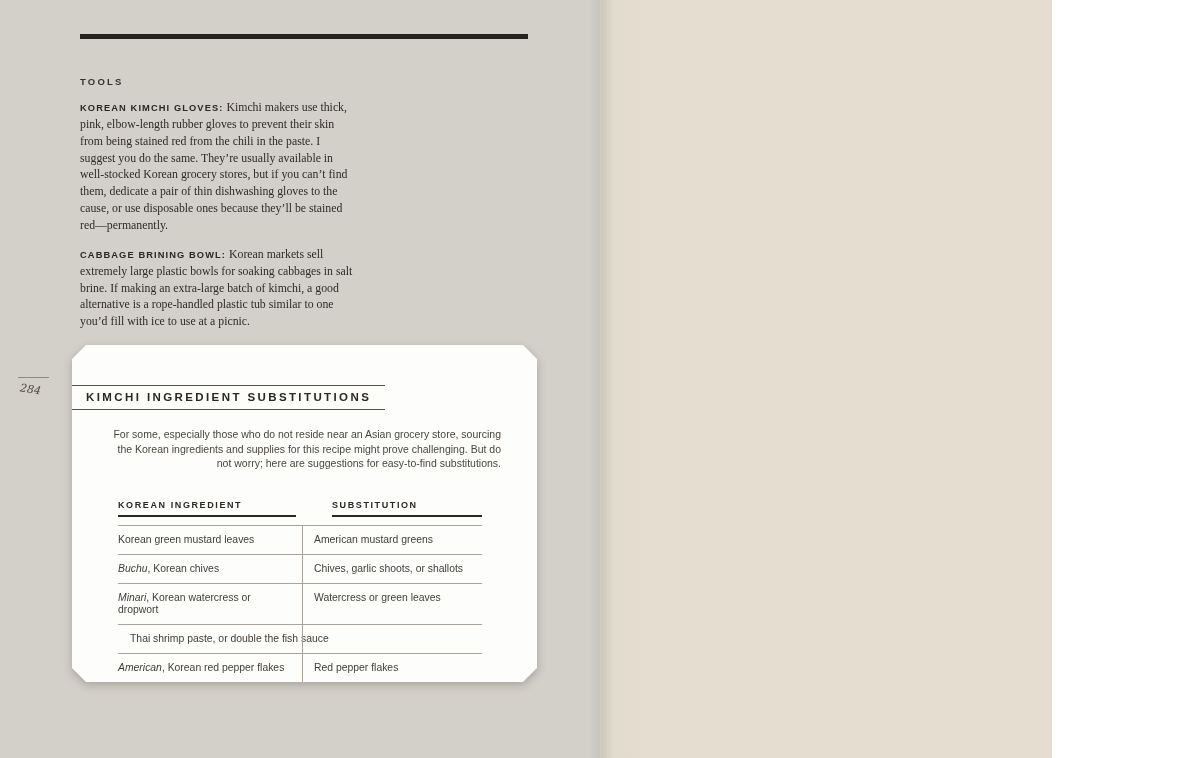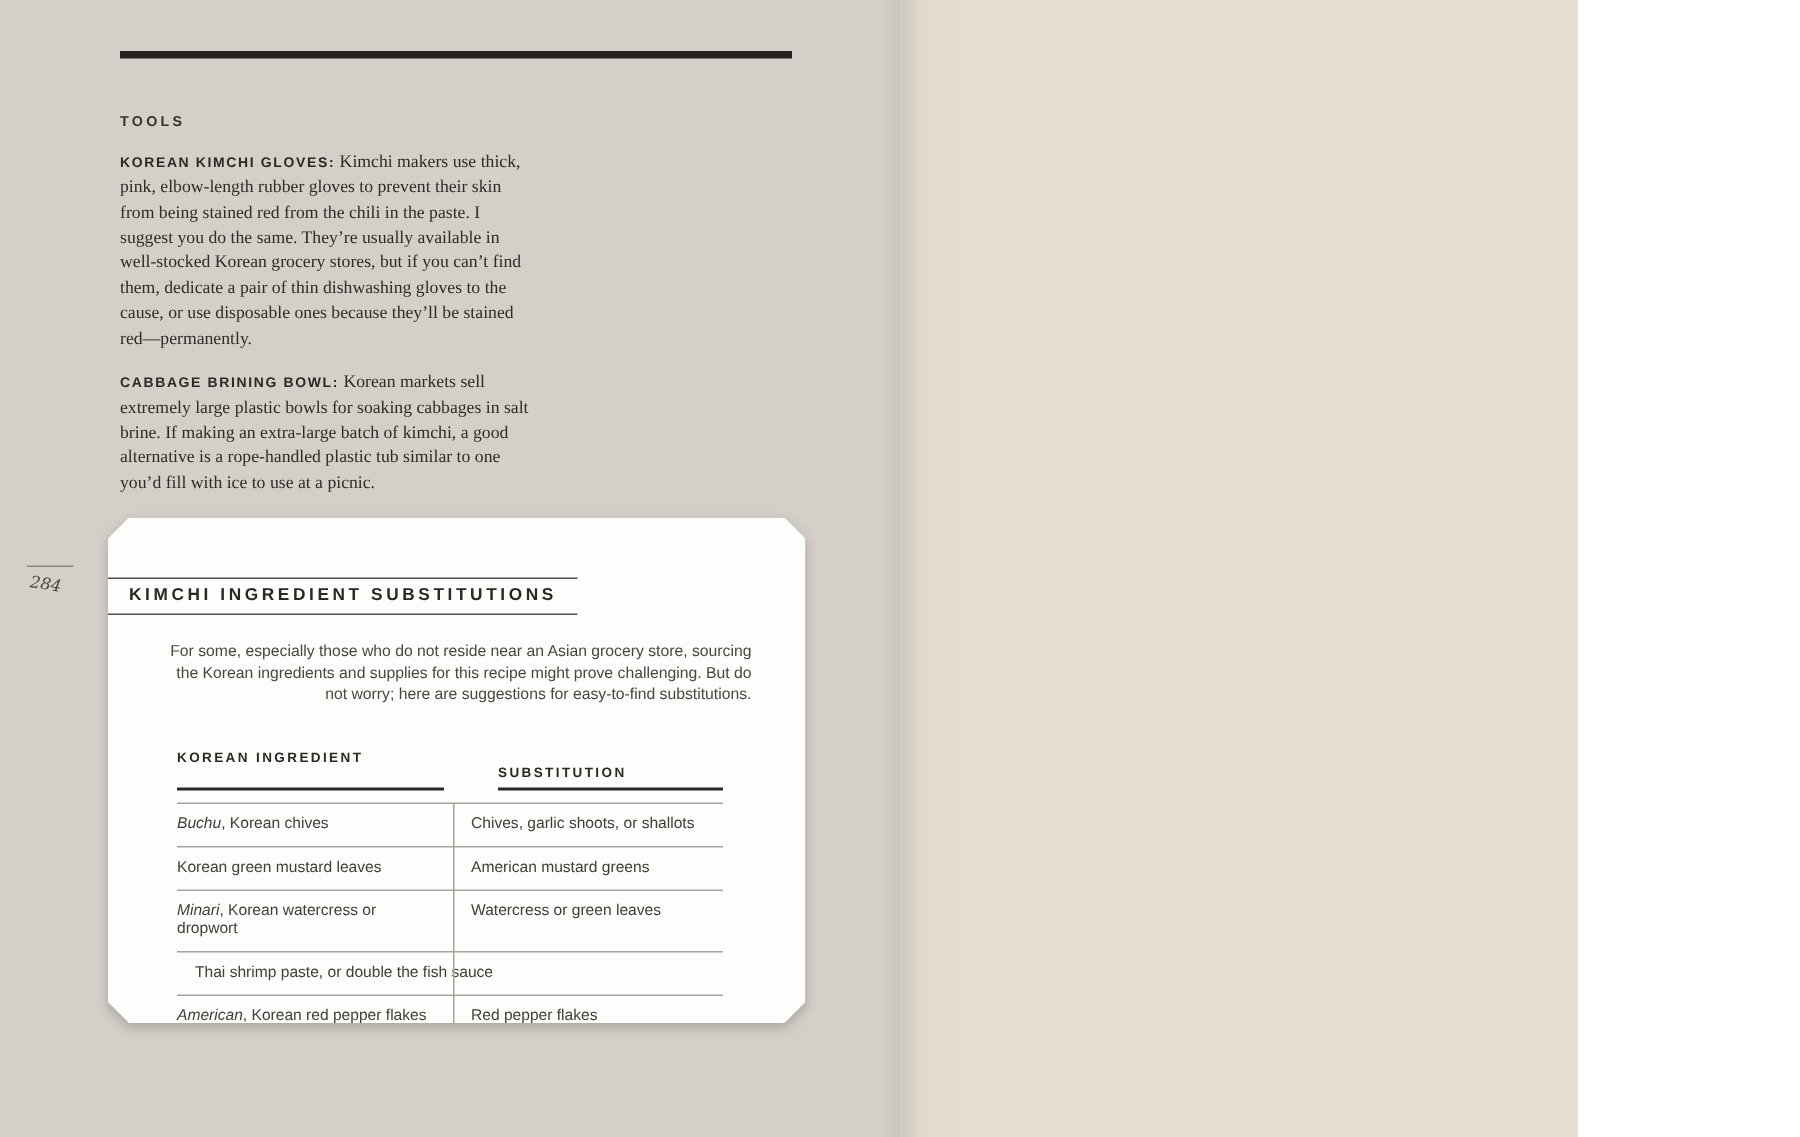--- a/index.html
+++ b/index.html
@@ -32,21 +32,21 @@
   .card-title-box{position:absolute;top:40px;left:0;right:0;text-align:left;}
   .card-title{display:inline-block;padding:5px 14px 6px;border-top:1px solid #55514b;
               border-bottom:1px solid #55514b;font-size:11.5px;font-weight:bold;
               letter-spacing:2.4px;color:#2b2723;}
   .card-intro{position:absolute;top:82px;left:36px;width:393px;text-align:right;
               font-size:10.5px;line-height:14.5px;color:#4a463f;}
   .sub-table{position:absolute;top:155px;left:46px;width:364px;color:#413d37;}
   .t-head{display:flex;gap:12px;}
   .t-head .hc1{width:178px;border-bottom:2px solid #2b2824;padding-bottom:5px;}
   .t-head .hgap{width:12px;}
-  .t-head .hc2{flex:1;border-bottom:2px solid #2b2824;padding-bottom:5px;margin-top:10px;}
+  .t-head .hc2{flex:1;border-bottom:2px solid #2b2824;padding-bottom:5px;}
   .t-h{font-size:9px;font-weight:bold;letter-spacing:1.6px;color:#2b2723;}
   .t-rows{position:relative;margin-top:8px;border-top:1px solid #a8a49d;}
   .t-rows::before{content:"";position:absolute;left:184px;top:0;bottom:0;width:1px;background:#a8a49d;}
   .t-row{display:flex;border-bottom:1px solid #a8a49d;}
   .t-cell{font-size:10.4px;line-height:12px;padding:8px 0 8px;}
   .t-cell.c1{width:176px;padding-right:8px;}
   .t-cell.c2{flex:1;padding-left:12px;}
   .t-cell i{font-style:italic;}
 </style>
 </head>
@@ -75,26 +75,26 @@
         </div>
         <div class="card-intro">For some, especially those who do not reside near an Asian grocery store, sourcing the Korean ingredients and supplies for this recipe might prove challenging. But do not worry; here are suggestions for easy-to-find substitutions.</div>
         <div class="sub-table">
           <div class="t-head">
             <div class="hc1 t-h">KOREAN INGREDIENT</div>
             <div class="hgap"></div>
             <div class="hc2 t-h">SUBSTITUTION</div>
           </div>
           <div class="t-rows">
               <div class="t-row">
+                <div class="t-cell c1">Korean green mustard leaves</div>
+                <div class="t-cell c2">American mustard greens</div>
+              </div>
+              <div class="t-row">
                 <div class="t-cell c1"><i>Buchu</i>, Korean chives</div>
                 <div class="t-cell c2">Chives, garlic shoots, or shallots</div>
-              </div>
-              <div class="t-row">
-                <div class="t-cell c1">Korean green mustard leaves</div>
-                <div class="t-cell c2">American mustard greens</div>
               </div>
               <div class="t-row">
                 <div class="t-cell c1"><i>Minari</i>, Korean watercress or dropwort</div>
                 <div class="t-cell c2">Watercress or green leaves</div>
               </div>
               <div class="t-row">
                 <div class="t-cell c2">Thai shrimp paste, or double the fish sauce</div>
               </div>
               <div class="t-row">
                 <div class="t-cell c1"><i>American</i>, Korean red pepper flakes</div>

